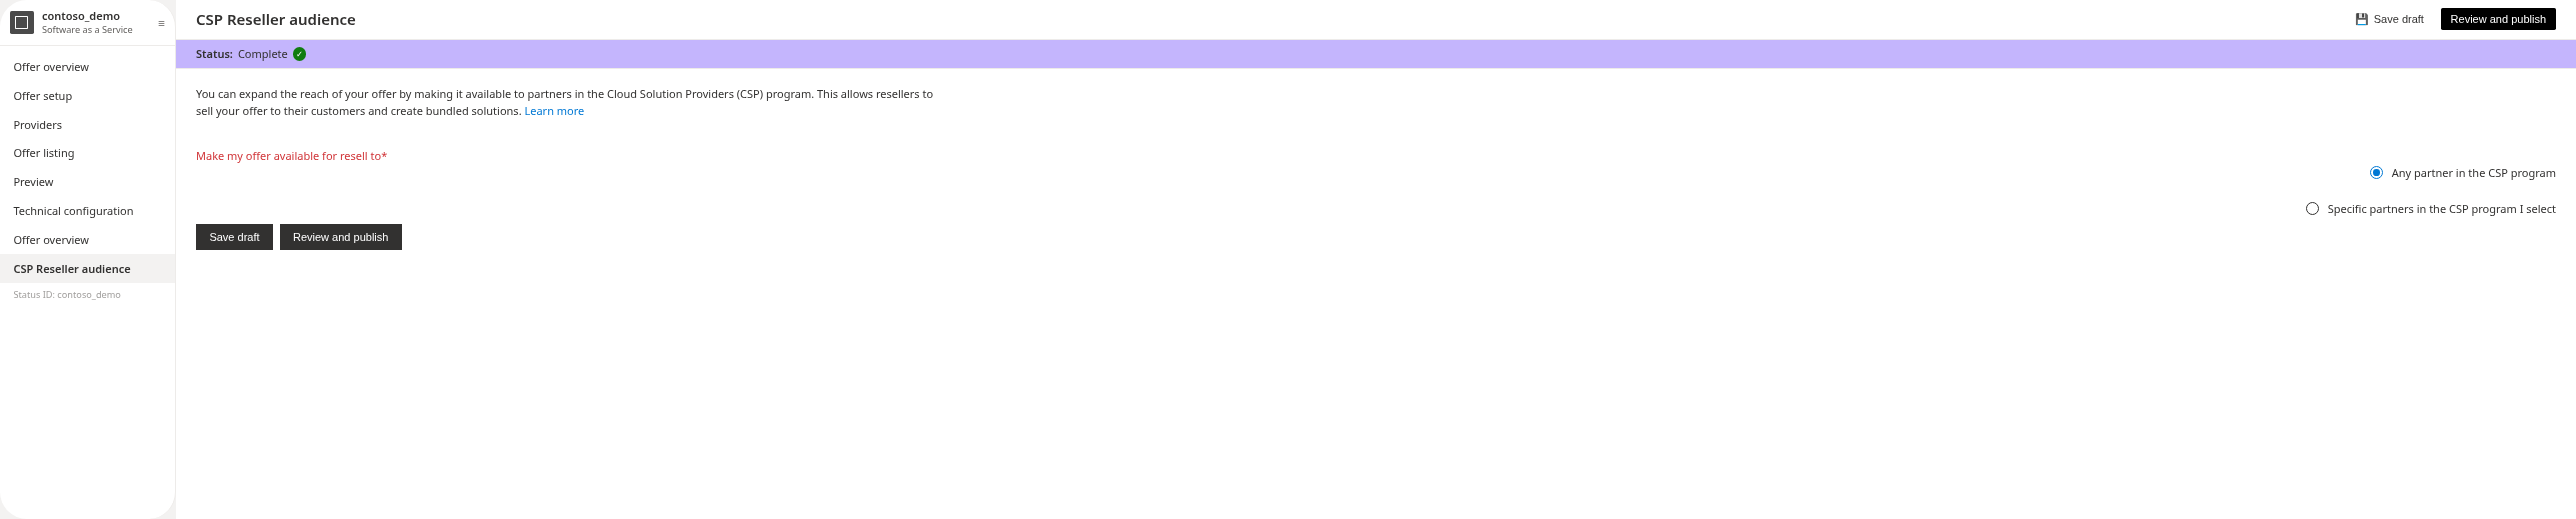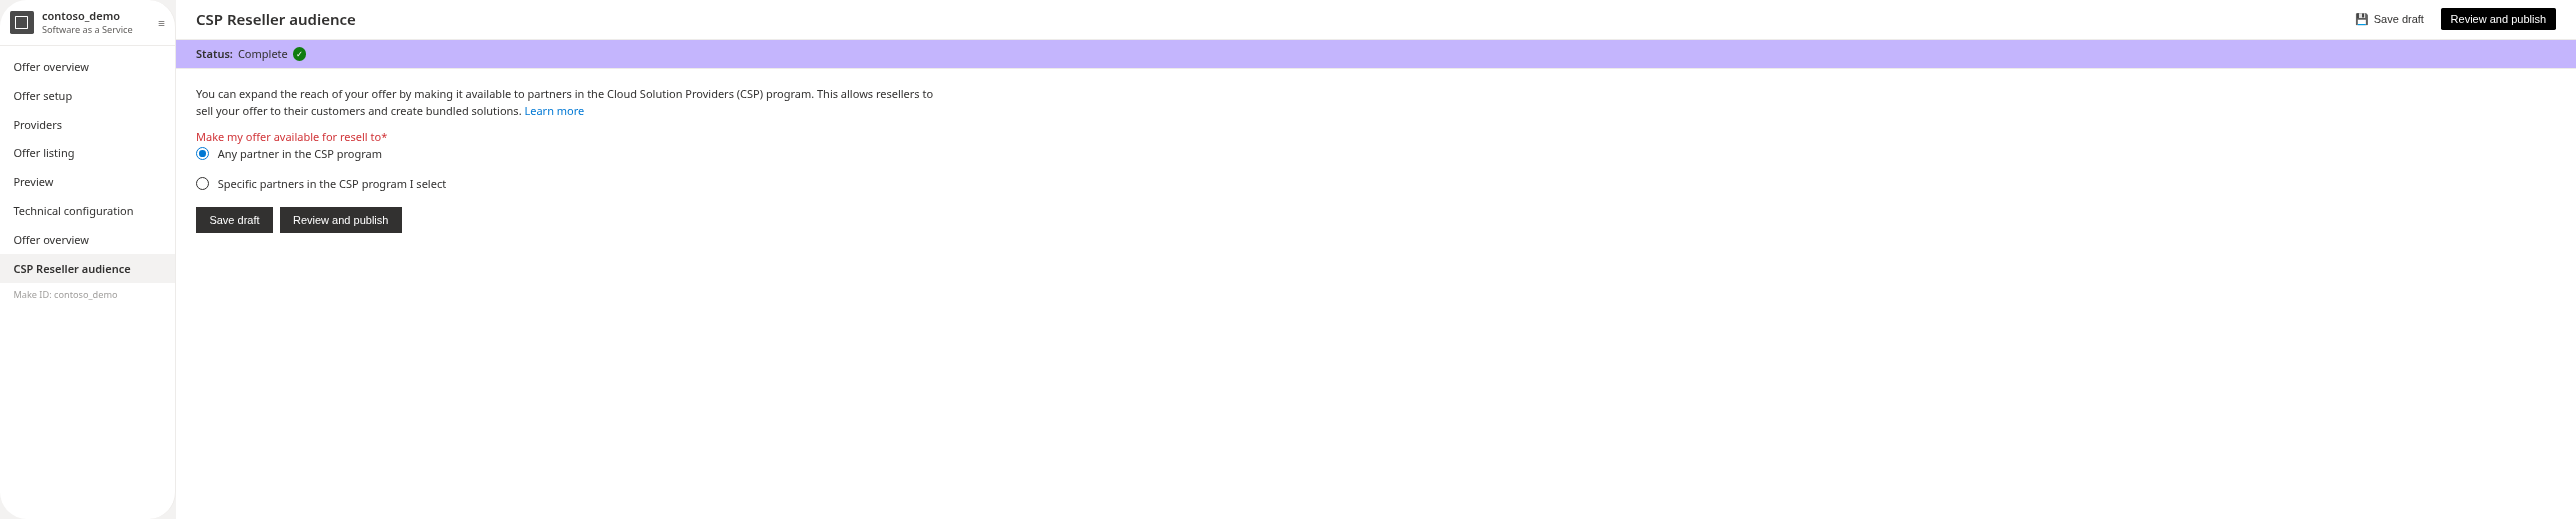--- a/index.html
+++ b/index.html
@@ -176,43 +176,44 @@
     }
 
     
     .content-body {
       padding: 17px 20px;
     }
     .description-text {
       font-size: 11px;
       color: #323130;
       line-height: 1.5;
-      margin-bottom: 10px;
+      margin-bottom: 29px;
       max-width: 755px;
     }
     .learn-more-link {
       color: #0078d4;
       text-decoration: none;
       cursor: pointer;
     }
     .section-label {
       font-size: 11px;
       color: #0078d4;
       margin-bottom: 2px;
     }
     .section-label span {
       color: #d13438;
     }
 
     
     .radio-group {
       display: flex;
       flex-direction: column;
-      gap: 15px;
-      margin-bottom: 16px;
+      gap: 21px;
+      margin-bottom: 8px;
+      align-items: flex-end;
     }
     .radio-item {
       display: flex;
       align-items: center;
       gap: 8.4px;
       cursor: pointer;
       font-size: 11px;
     }
     .radio-input {
       width: 13.4px;
@@ -276,21 +277,21 @@
   </div>
   <nav class="sidebar-nav">
     <div class="sidebar-item">Offer overview</div>
     <div class="sidebar-item">Offer setup</div>
     <div class="sidebar-item">Providers</div>
     <div class="sidebar-item">Offer listing</div>
     <div class="sidebar-item">Preview</div>
     <div class="sidebar-item">Technical configuration</div>
     <div class="sidebar-item">Offer overview</div>
     <div class="sidebar-item active">CSP Reseller audience</div>
-    <div class="sidebar-item offer-id">Make ID: contoso_demo</div>
+    <div class="sidebar-item offer-id">Status ID: contoso_demo</div>
   </nav>
 </aside>
 
 <main class="main">
 
   <div class="top-bar">
     <h1 class="page-title">CSP Reseller audience</h1>
     <div class="top-bar-actions">
       <button class="btn-top">
         <span>💾</span>

